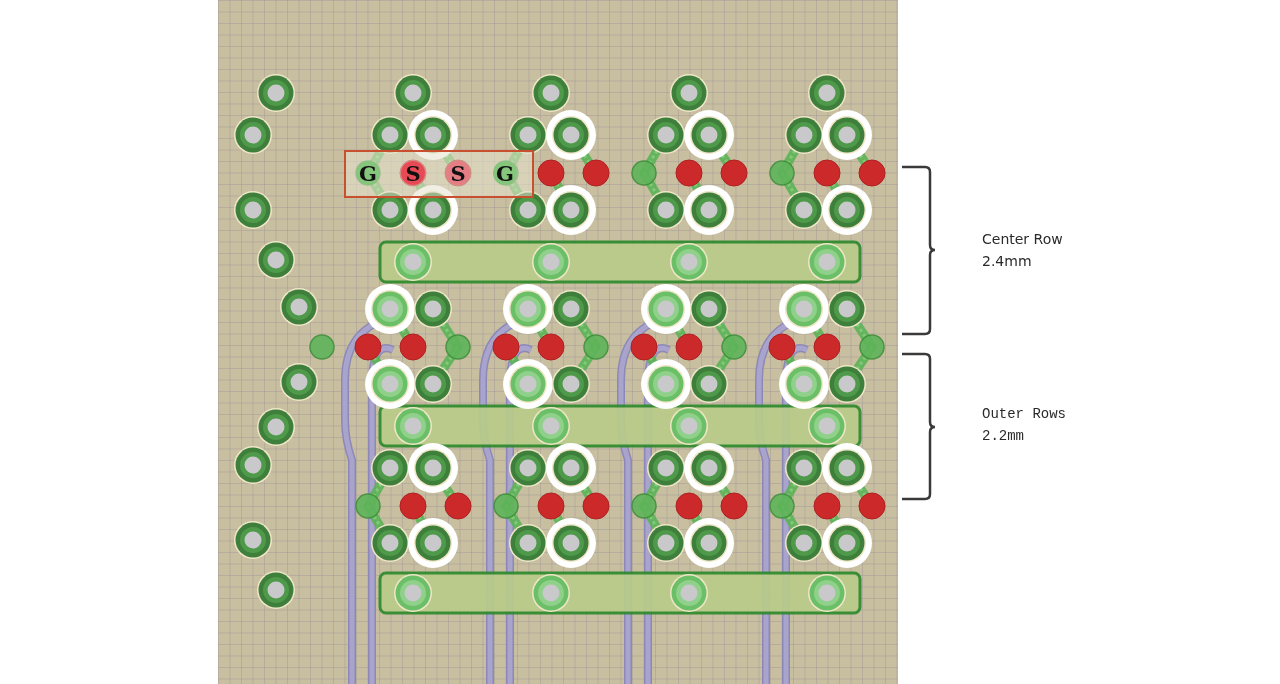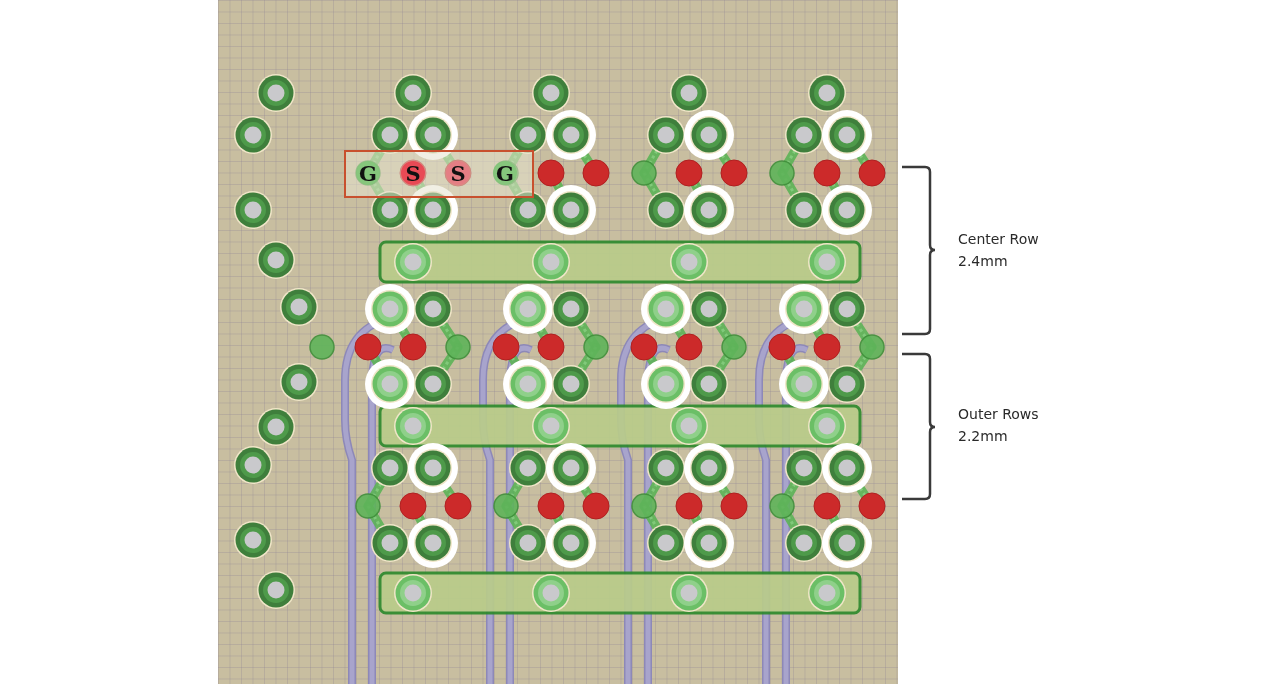--- a/index.html
+++ b/index.html
@@ -7,21 +7,21 @@
   #board {
     position: absolute; left: 218px; top: 0; width: 680px; height: 684px;
     background-color: #c8bea0;
     background-image:
       linear-gradient(to right, rgba(150,140,150,0.35) 1px, transparent 1px),
       linear-gradient(to bottom, rgba(150,140,150,0.35) 1px, transparent 1px);
     background-size: 11.5px 11.5px;
   }
   #pcb { position: absolute; left: 0; top: 0; }
   .annot-label {
-    position: absolute; font-size: 14px; color: #2a2a2a; line-height: 22px; white-space: nowrap;
+    position: absolute; font-size: 14px; color: #2a2a2a; line-height: 22px; white-space: nowrap; margin-left: 24px;
   }
   #brackets { position: absolute; left: 0; top: 0; pointer-events: none; }
   .pin-letter { font-family: "DejaVu Serif", serif; font-size: 21px; fill: #111; font-weight: bold; }
 </style>
 </head>
 <body>
 
 <div id="board">
   <svg id="pcb" width="680" height="684" viewBox="0 0 680 684" xmlns="http://www.w3.org/2000/svg">
       <g>
@@ -668,16 +668,16 @@
 
 <svg id="brackets" width="1280" height="684">
   <path d="M902 167 H925 Q930 167 930 172 V245 Q930 250 935 250 Q930 250 930 255 V329 Q930 334 925 334 H902" fill="none" stroke="#3a3a3a" stroke-width="2.5"></path>
   <path d="M902 354 H925 Q930 354 930 359 V422 Q930 427 935 427 Q930 427 930 432 V494 Q930 499 925 499 H902" fill="none" stroke="#3a3a3a" stroke-width="2.5"></path>
 </svg>
 
 <div class="annot-label" style="left:958px; top:228px;">
   <div>Center Row</div>
   <div>2.4mm</div>
 </div>
-<div class="annot-label" style="left:958px; top:403px;">
+<div class="annot-label" style="left:958px; top:403px;font-family:Liberation Mono, monospace;">
   <div>Outer Rows</div>
   <div>2.2mm</div>
 </div>
 
 </body></html>

